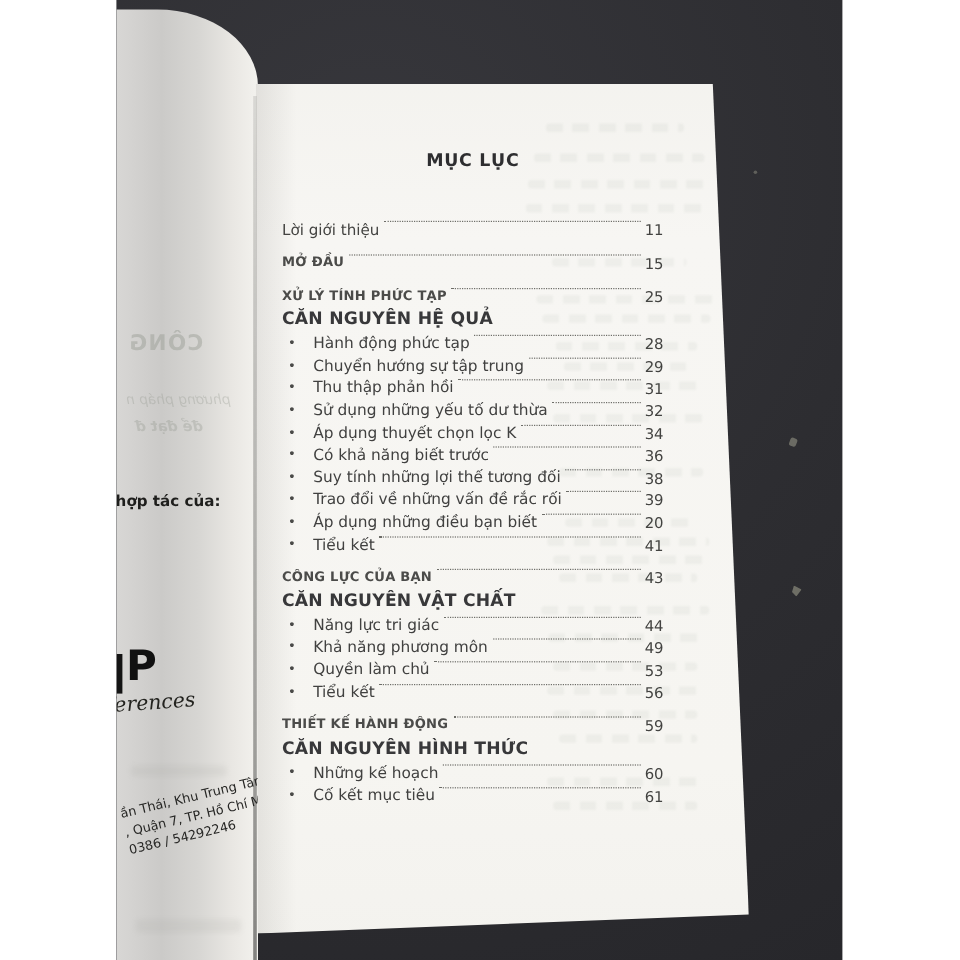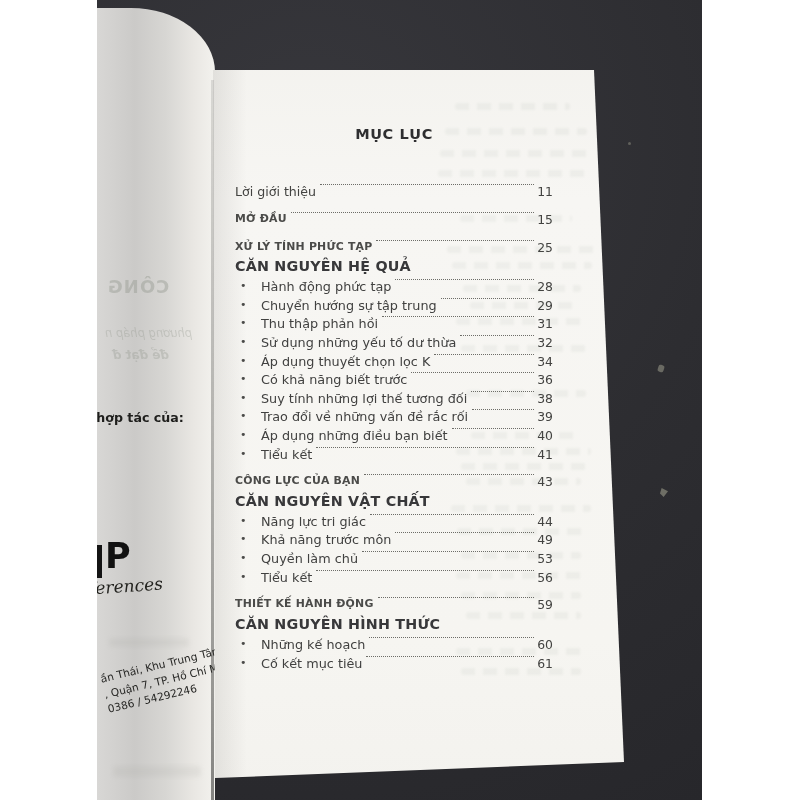--- a/index.html
+++ b/index.html
@@ -166,21 +166,21 @@
         <div class="t-row t-bullet">
           <span class="bdot">•</span>
           <span class="lab">Trao đổi về những vấn đề rắc rối</span>
           <span class="leader"></span>
           <span class="pg">39</span>
         </div>
         <div class="t-row t-bullet">
           <span class="bdot">•</span>
           <span class="lab">Áp dụng những điều bạn biết</span>
           <span class="leader"></span>
-          <span class="pg">40</span>
+          <span class="pg">20</span>
         </div>
         <div class="t-row t-bullet">
           <span class="bdot">•</span>
           <span class="lab">Tiểu kết</span>
           <span class="leader"></span>
           <span class="pg">41</span>
         </div>
         <div class="t-row t-section">
           <span class="lab">CÔNG LỰC CỦA BẠN</span>
           <span class="leader"></span>
@@ -190,21 +190,21 @@
           <span class="lab">CĂN NGUYÊN VẬT CHẤT</span>
         </div>
         <div class="t-row t-bullet">
           <span class="bdot">•</span>
           <span class="lab">Năng lực tri giác</span>
           <span class="leader"></span>
           <span class="pg">44</span>
         </div>
         <div class="t-row t-bullet">
           <span class="bdot">•</span>
-          <span class="lab">Khả năng trước môn</span>
+          <span class="lab">Khả năng phương môn</span>
           <span class="leader"></span>
           <span class="pg">49</span>
         </div>
         <div class="t-row t-bullet">
           <span class="bdot">•</span>
           <span class="lab">Quyền làm chủ</span>
           <span class="leader"></span>
           <span class="pg">53</span>
         </div>
         <div class="t-row t-bullet">

